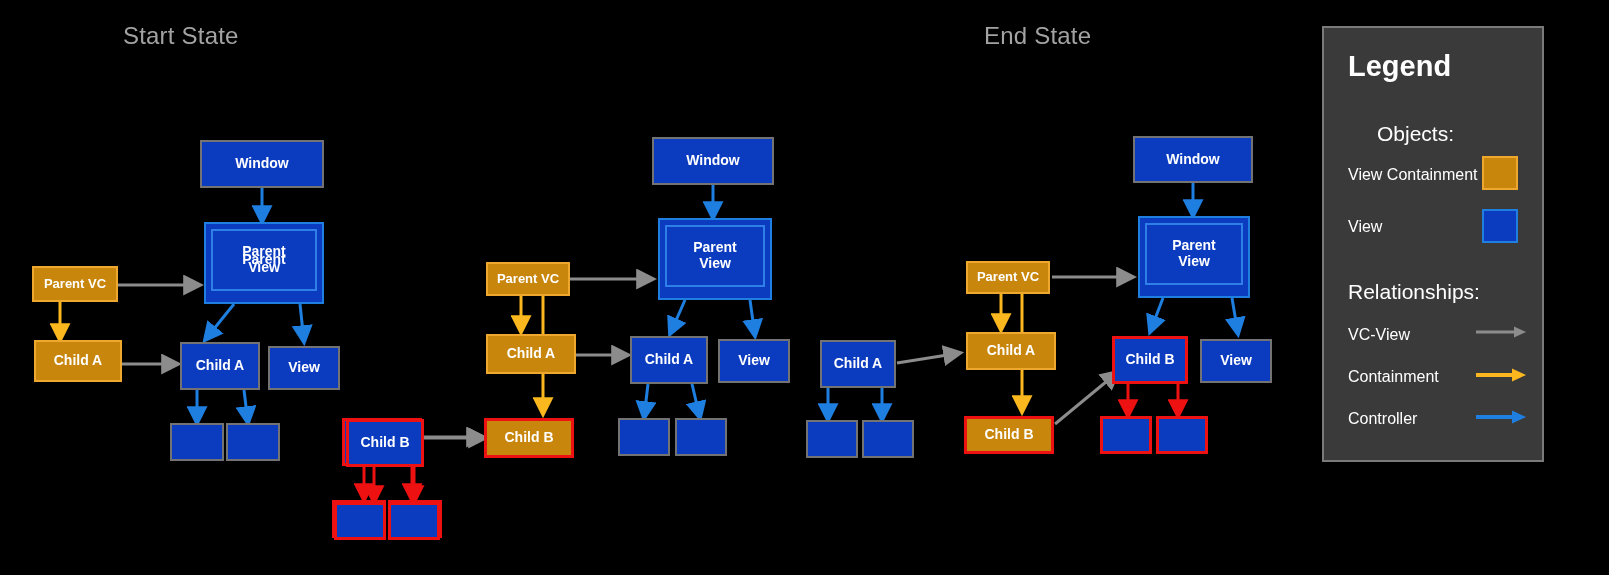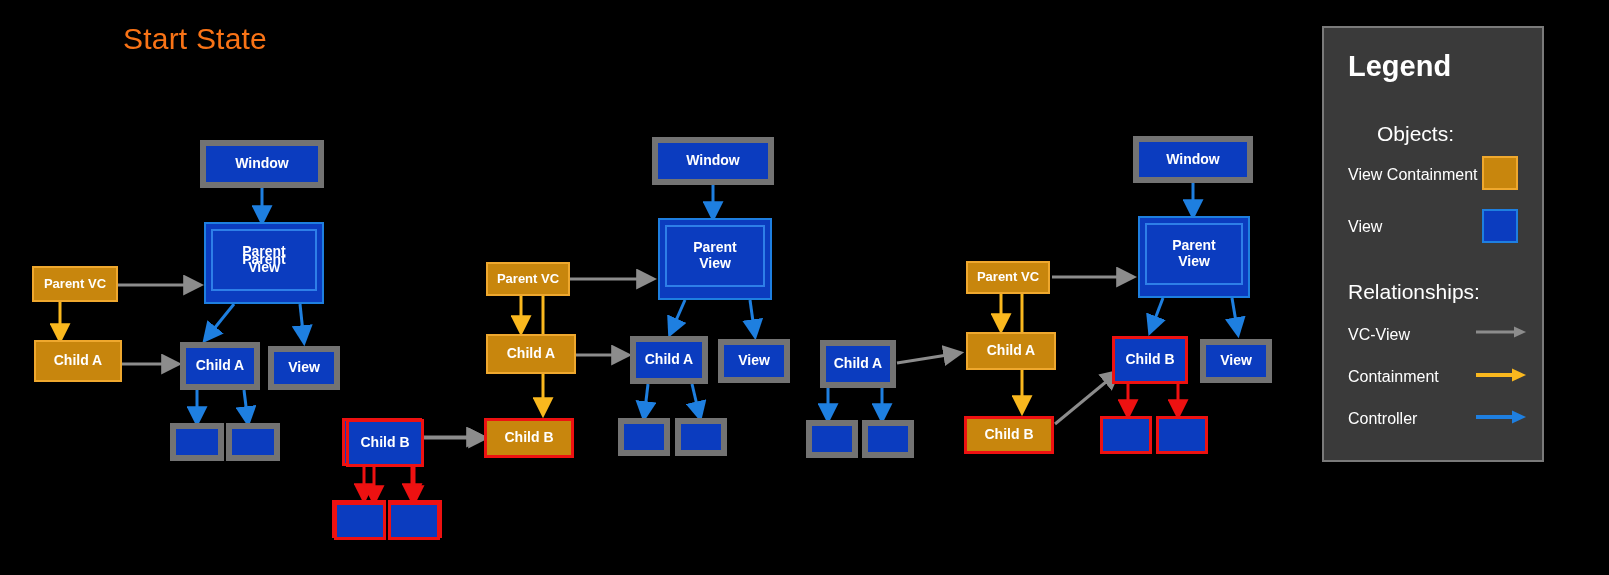--- a/index.html
+++ b/index.html
@@ -1,31 +1,31 @@
 <!DOCTYPE html>
 <html><head>
 <meta charset="utf-8">
 <style>
   html,body{margin:0;padding:0;background:#000;}
   body{width:1609px;height:575px;overflow:hidden;font-family:"Liberation Sans",sans-serif;}
   #stage{position:relative;width:1609px;height:575px;background:#000;}
 
   .col-title{
-    position:absolute;color:#f97316;font-size:30px;font-weight:400;
+    position:absolute;color:#a3a3a3;font-size:24px;font-weight:400;
     letter-spacing:.2px;white-space:nowrap;
   }
 
   
   .node{
     position:absolute;box-sizing:border-box;display:flex;
     align-items:center;justify-content:center;text-align:center;
     color:#fff;font-weight:bold;line-height:1.12;
     font-size:14px;
   }
-  .view{background:#0B3CBF;border:6px solid #737373;}
+  .view{background:#0B3CBF;border:2px solid #737373;}
   .vc{background:#C8860D;border:2px solid #EFA82E;}
   .view-red{background:#0B3CBF;border:3px solid #EE1111;}
   .vc-red{background:#C8860D;border:3px solid #EE1111;}
 
   
   .pview-outer{background:#0B3CBF;border:2px solid #1E7FE0;}
   .pview-inner{
     position:absolute;box-sizing:border-box;background:#0B3CBF;
     border:2px solid #2E7FE8;display:flex;align-items:center;
     justify-content:center;color:#fff;font-weight:bold;font-size:14px;
@@ -48,20 +48,21 @@
   .sw-vc{background:#C8860D;border:2px solid #EFA82E;}
   .sw-view{background:#0B3CBF;border:2px solid #1E7FE0;}
   .lg-arrow{position:absolute;width:50px;height:14px;}
 </style>
 </head>
 <body>
 
 <div id="stage">
 
   <div class="col-title" style="left:123px;top:22px;">Start State</div>
+  <div class="col-title" style="left:984px;top:22px;">End State</div>
 
   <svg class="wires" viewBox="0 0 1609 575">
     <defs>
       <marker id="ah-blue" markerWidth="7" markerHeight="7" refX="5.6" refY="3.5" orient="auto">
         <path d="M0,0 L7,3.5 L0,7 z" fill="#1E7FE0"></path>
       </marker>
       <marker id="ah-amber" markerWidth="7" markerHeight="7" refX="5.6" refY="3.5" orient="auto">
         <path d="M0,0 L7,3.5 L0,7 z" fill="#FAB81E"></path>
       </marker>
       <marker id="ah-gray" markerWidth="7" markerHeight="7" refX="5.6" refY="3.5" orient="auto">

